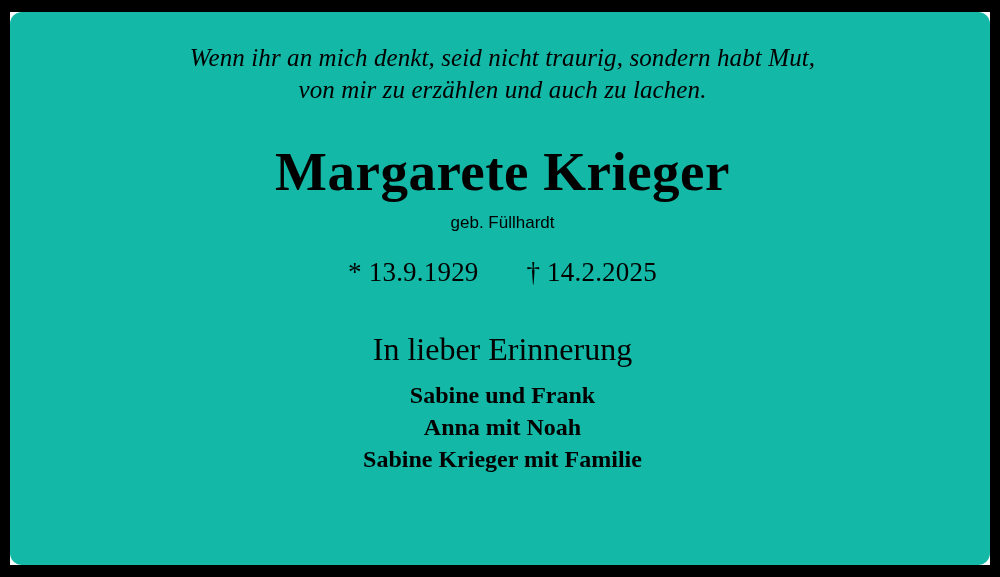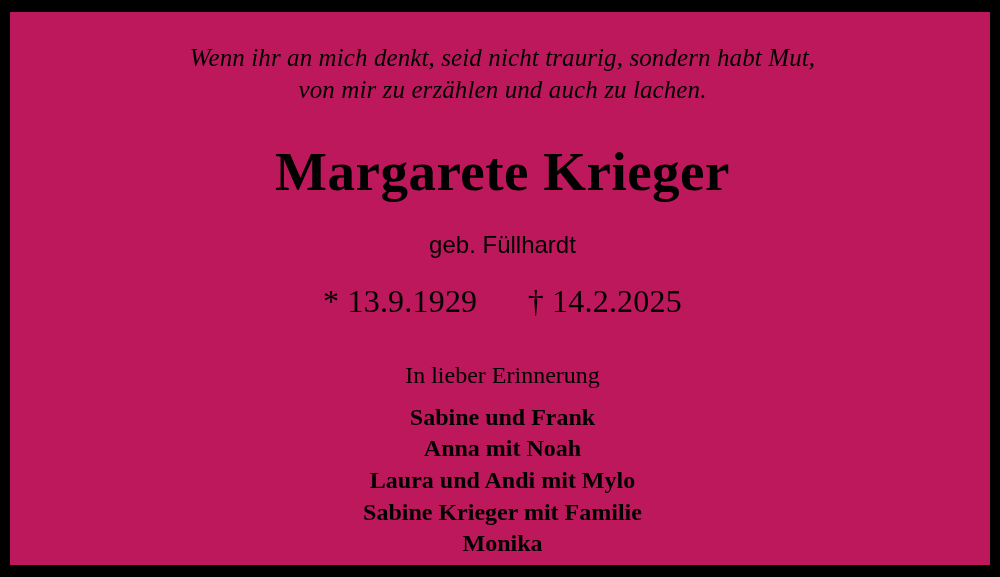--- a/index.html
+++ b/index.html
@@ -19,26 +19,27 @@
     background: #ffffff;
     border-top: 12px solid #000000;
     border-bottom: 12px solid #000000;
     border-left: 10px solid #000000;
     border-right: 10px solid #000000;
     overflow: hidden;
   }
   .inner {
     width: 100%;
     height: 100%;
-    background: #be185d;
+    background: #14b8a6;
     box-sizing: border-box;
     padding: 20px 24px 10px 29px;
     display: flex;
     flex-direction: column;
     align-items: center;
+    border-radius: 12px;
   }
   .verse {
     font-style: italic;
     font-size: 25px;
     line-height: 1.28;
     text-align: center;
     margin-top: 10px;
     letter-spacing: 0.1px;
   }
   .verse-line {
@@ -48,36 +49,36 @@
   .name {
     font-size: 55px;
     line-height: 1;
     text-align: center;
     margin-top: 38px;
     letter-spacing: 0.5px;
     font-weight: bold;
   }
   .maiden {
     font-family: "Liberation Sans", sans-serif;
-    font-size: 24px;
+    font-size: 17px;
     text-align: center;
-    margin-top: 32px;
+    margin-top: 14px;
   }
   .dates {
-    font-size: 32px;
+    font-size: 27px;
     text-align: center;
     margin-top: 24px;
     letter-spacing: 0.2px;
   }
   .dates .sep {
     display: inline-block;
     width: 34px;
   }
   .memory {
-    font-size: 24px;
+    font-size: 32px;
     text-align: center;
     margin-top: 40px;
     line-height: 1.32;
   }
   .survivors {
     font-size: 24px;
     font-weight: bold;
     text-align: center;
     line-height: 1.32;
     margin-top: 10px;
@@ -105,19 +106,17 @@
       <span>* 13.9.1929</span>
       <span class="sep"></span>
       <span>† 14.2.2025</span>
     </div>
 
     <div class="memory">In lieber Erinnerung</div>
 
     <div class="survivors">
       <span class="survivor-line">Sabine und Frank</span>
       <span class="survivor-line">Anna mit Noah</span>
-      <span class="survivor-line">Laura und Andi mit Mylo</span>
       <span class="survivor-line">Sabine Krieger mit Familie</span>
-      <span class="survivor-line">Monika</span>
     </div>
 
   </div>
 </div>
 
 </body></html>

